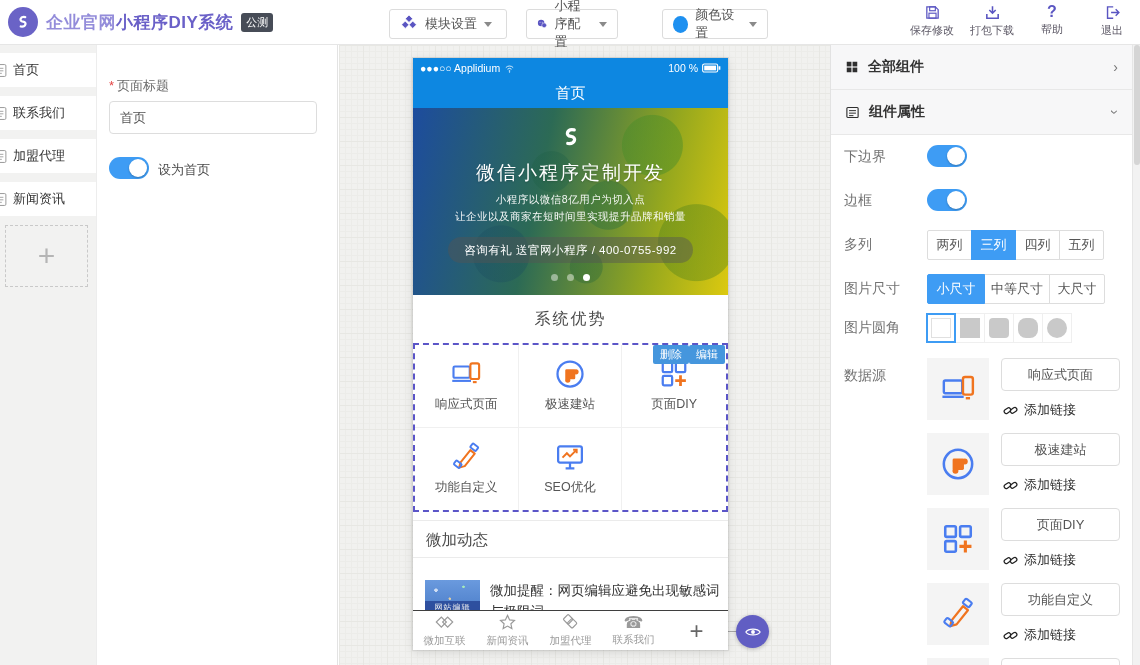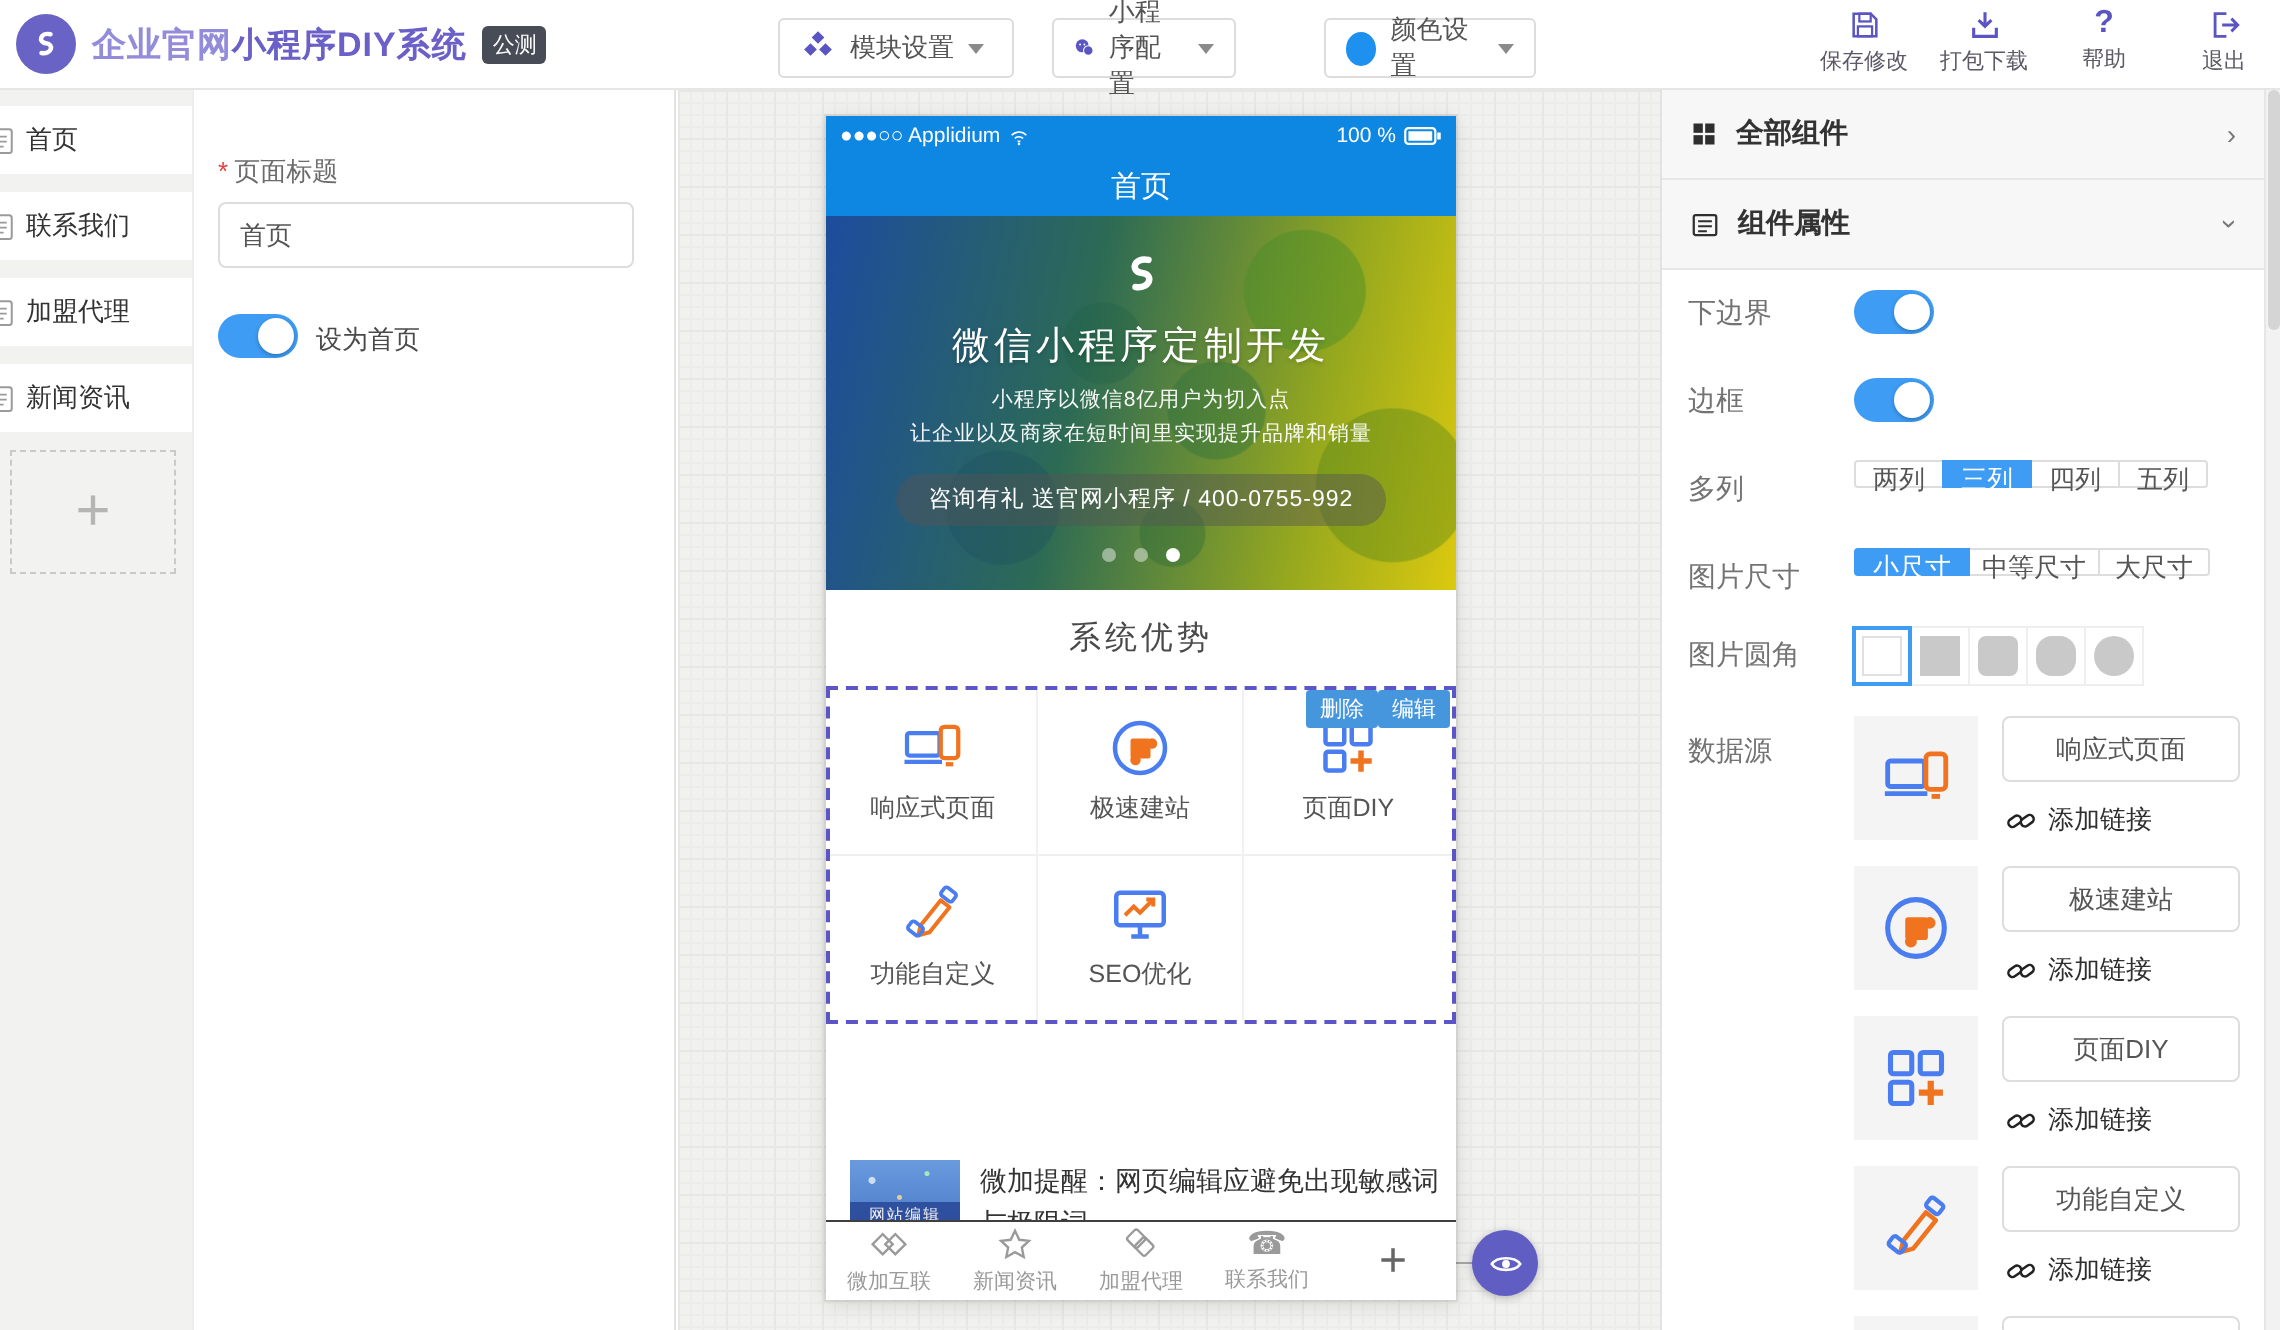--- a/index.html
+++ b/index.html
@@ -141,21 +141,21 @@
   .inspector { position:absolute; top:45px; left:830px; width:302px; bottom:0;
     background:#fff; border-left:1px solid #e2e2e2; }
   .insp-header { height:45px; background:#f7f7f8; border-bottom:1px solid #e8e8e8;
     display:flex; align-items:center; gap:9px; padding:0 14px; font-size:14px;
     font-weight:bold; color:#333; cursor:pointer; }
   .insp-header .chev { margin-left:auto; color:#777; font-size:14px; font-weight:normal; }
   .chev-down { display:inline-block; transform:rotate(90deg); }
   .prop-label { position:absolute; left:13px; font-size:14px; color:#737373; }
   .ctl { position:absolute; left:96px; }
   .seg { display:flex; }
-  .seg button { height:14px; border:1px solid #ddd; background:#fff; color:#555;
+  .seg button { height:30px; border:1px solid #ddd; background:#fff; color:#555;
     font-size:13px; margin-left:-1px; cursor:pointer; font-family:inherit; padding:0 4px; }
   .seg button:first-child { margin-left:0; border-radius:2px 0 0 2px; }
   .seg button:last-child { border-radius:0 2px 2px 0; }
   .seg button.sel { background:#3e9cf4; border-color:#3e9cf4; color:#fff; position:relative; z-index:1; }
   .radius-row { display:flex; }
   .radius-cell { width:30px; height:30px; border:1px solid #efefef; margin-left:-1px;
     background:#fff; display:flex; align-items:center; justify-content:center; cursor:pointer; }
   .radius-cell.sel { border:2px solid #3e9cf4; z-index:1; }
   .radius-cell .shape { width:20px; height:20px; background:#c9c9c9; }
   .radius-cell.sel .shape { background:#fff; }
@@ -465,20 +465,21 @@
         <span>功能自定义</span>
       </div>
       <div class="p-cell">
         <svg width="30" height="30">
             <use href="#i-seo"></use>
           </svg>
         <span>SEO优化</span>
       </div>
     </div>
 
+    <div class="p-news-header">微加动态</div>
 
     <div class="p-news-item">
       <div class="news-thumb">
         <span>网站编辑</span>
       </div>
       <div class="news-headline">微加提醒：网页编辑应避免出现敏感词与极限词</div>
     </div>
 
     <div class="p-tabbar">
       <div class="tab">

